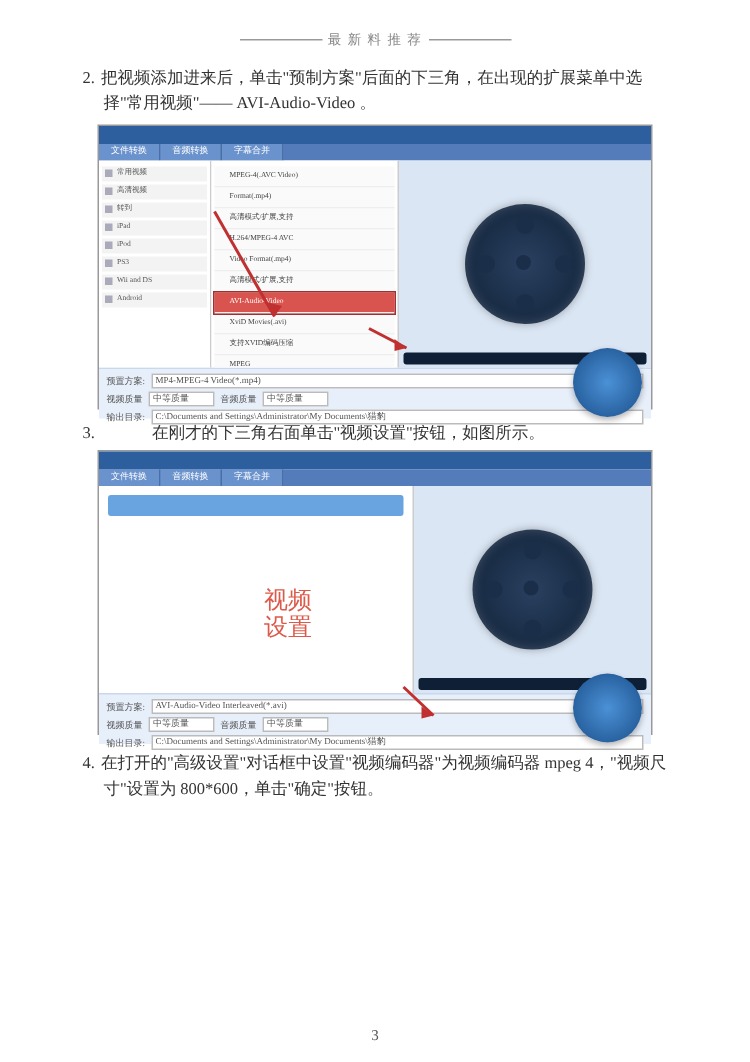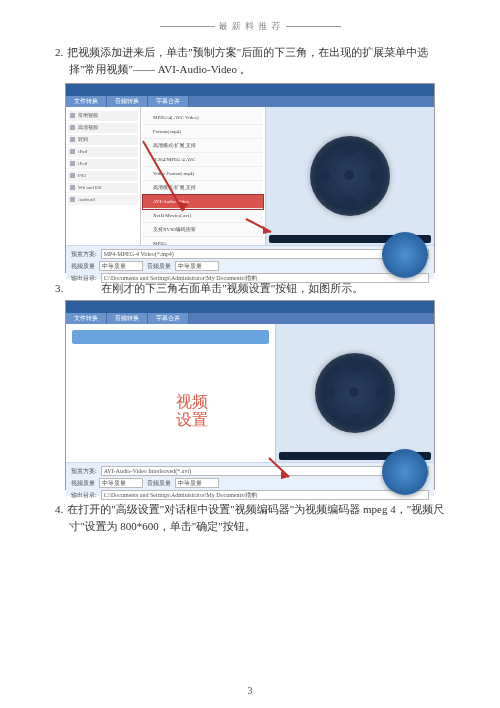--- a/index.html
+++ b/index.html
@@ -208,21 +208,21 @@
     width: 35px;
     height: 22px;
     pointer-events: none;
   }
   .red-overlay-text {
     position: absolute;
     top: 92px;
     left: 110px;
     font-size: 16px;
     color: #dd5a4a;
-    font-family: Liberation Sans, sans-serif;
+    font-family: Liberation Mono, monospace;
     line-height: 1.1;
     pointer-events: none;
   }
   .arrow3 {
     position: absolute;
     bottom: 8px;
     left: 198px;
     width: 30px;
     height: 28px;
     pointer-events: none;

